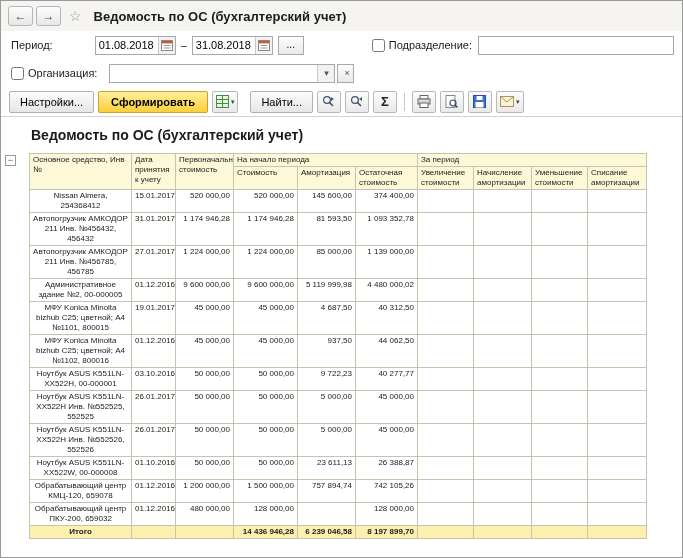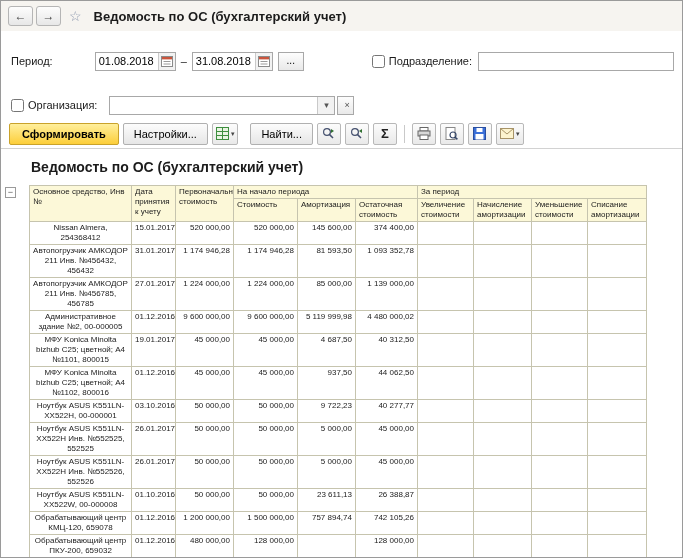--- a/index.html
+++ b/index.html
@@ -8,21 +8,21 @@
     font-family:"Liberation Sans",sans-serif;color:#1b1b1b;position:relative;overflow:hidden;}
 
   
   .titlebar{height:30px;display:flex;align-items:center;gap:3px;padding:0 7px;background:#f6f4f0;}
   .navbtn{width:25px;height:20px;border:1px solid #b5b5b5;background:linear-gradient(#fdfdfd,#e7e7e7);
     border-radius:3px;font-size:12px;line-height:17px;text-align:center;color:#444;cursor:pointer;padding:0;}
   .star{font-size:14px;color:#8d99ae;margin:0 5px;cursor:pointer;}
   .wtitle{font-size:13px;font-weight:bold;margin-left:4px;}
 
   
-  .frow{height:28px;display:flex;align-items:center;padding:0 8px;font-size:11px;margin-top:16px;}
+  .frow{height:28px;display:flex;align-items:center;padding:0 8px;font-size:11px;}
   .lbl{margin-right:6px;}
   .field{display:flex;align-items:stretch;height:19px;border:1px solid #a8a8a8;background:#fff;}
   .field input{border:0;outline:0;font:11px "Liberation Sans",sans-serif;padding:8px 3px;width:62px;}
   .sidebtn{width:17px;border-left:1px solid #c9c9c9;background:#f2f2f2;display:flex;align-items:center;
     justify-content:center;cursor:pointer;font-size:9px;color:#555;}
   .dash{margin:0 5px;}
   .morebtn{width:26px;height:19px;margin-left:5px;border:1px solid #a8a8a8;background:linear-gradient(#fdfdfd,#e9e9e9);
     font-size:10px;line-height:10px;cursor:pointer;}
   .spacer{flex:1;}
   .chk{width:13px;height:13px;margin:0 4px 0 0;}
@@ -108,22 +108,22 @@
     <input type="checkbox" class="chk" style="margin-left: 2px;">
     <span class="lbl">Организация:</span>
     <span class="combo" style="margin-left:6px;">
       <input value="" style="">
       <span class="sidebtn">▾</span>
     </span>
     <button class="clearbtn">×</button>
   </div>
 
   <div class="toolbar">
+    <button class="btn">Настройки...</button>
     <button class="btn yellow">Сформировать</button>
-    <button class="btn">Настройки...</button>
     <span class="iconbtn">
       <svg width="13" height="13" viewBox="0 0 13 13">
           <rect x="0.5" y="0.5" width="12" height="12" fill="#eaf5e4" stroke="#3f8f3f"></rect>
           <line x1="0.5" y1="4.5" x2="12.5" y2="4.5" stroke="#3f8f3f"></line>
           <line x1="0.5" y1="8.5" x2="12.5" y2="8.5" stroke="#3f8f3f"></line>
           <line x1="6.5" y1="0.5" x2="6.5" y2="12.5" stroke="#3f8f3f"></line>
         </svg>
       <span class="ddarrow">▾</span>
     </span>
     <button class="btn" style="margin-left:8px;">Найти...</button>

